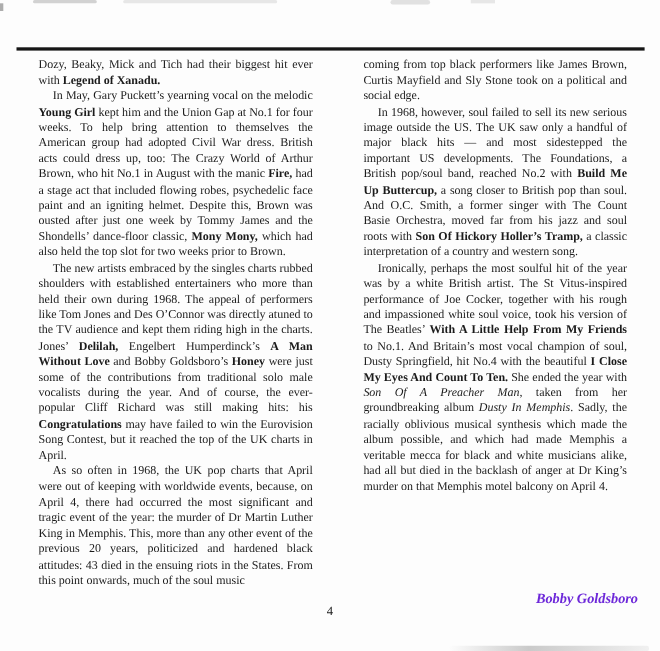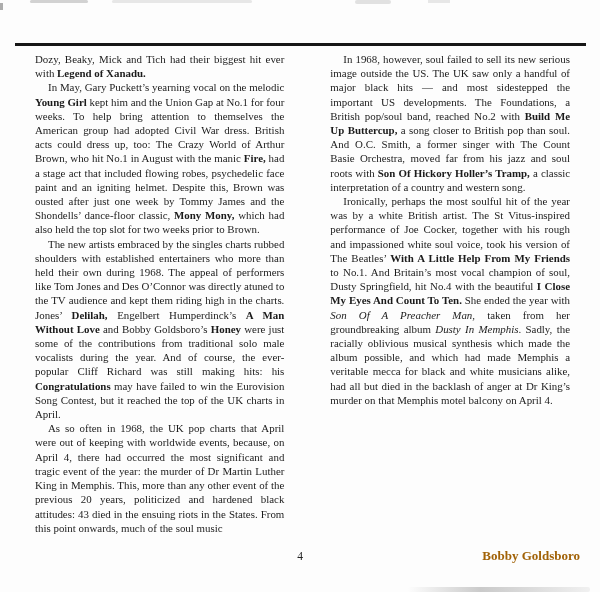--- a/index.html
+++ b/index.html
@@ -63,25 +63,26 @@
     position: absolute;
     top: 550px;
     left: 0;
     width: 600px;
     text-align: center;
     font-size: 11.5px;
     color: #222222;
   }
   .credit {
     position: absolute;
-    top: 548px;
+    top: 536px;
     right: 20px;
     font-size: 13px;
     font-weight: 700;
-    color: #a16207;
+    font-style: italic;
+    color: #6d28d9;
   }
 </style>
 </head>
 <body>
 
 <div class="page">
   <div class="artifact artifact-a"></div>
   <div class="artifact artifact-b"></div>
   <div class="artifact artifact-c"></div>
   <div class="artifact artifact-d"></div>
@@ -90,20 +91,21 @@
   <div class="top-rule"></div>
 
   <div class="columns">
     <div class="col col-left">
         <p class="para"><span>Dozy, Beaky, Mick and Tich had their biggest hit ever with </span><span class="bold">Legend of Xanadu.</span></p>
         <p class="para indent"><span>In May, Gary Puckett’s yearning vocal on the melodic </span><span class="bold">Young Girl</span><span> kept him and the Union Gap at No.1 for four weeks. To help bring attention to themselves the American group had adopted Civil War dress. British acts could dress up, too: The Crazy World of Arthur Brown, who hit No.1 in August with the manic </span><span class="bold">Fire,</span><span> had a stage act that included flowing robes, psychedelic face paint and an igniting helmet. Despite this, Brown was ousted after just one week by Tommy James and the Shondells’ dance-floor classic, </span><span class="bold">Mony Mony,</span><span> which had also held the top slot for two weeks prior to Brown.</span></p>
         <p class="para indent"><span>The new artists embraced by the singles charts rubbed shoulders with established entertainers who more than held their own during 1968. The appeal of performers like Tom Jones and Des O’Connor was directly atuned to the TV audience and kept them riding high in the charts. Jones’ </span><span class="bold">Delilah,</span><span> Engelbert Humperdinck’s </span><span class="bold">A Man Without Love</span><span> and Bobby Goldsboro’s </span><span class="bold">Honey</span><span> were just some of the contributions from traditional solo male vocalists during the year. And of course, the ever-popular Cliff Richard was still making hits: his </span><span class="bold">Congratulations</span><span> may have failed to win the Eurovision Song Contest, but it reached the top of the UK charts in April.</span></p>
         <p class="para indent"><span>As so often in 1968, the UK pop charts that April were out of keeping with worldwide events, because, on April 4, there had occurred the most significant and tragic event of the year: the murder of Dr Martin Luther King in Memphis. This, more than any other event of the previous 20 years, politicized and hardened black attitudes: 43 died in the ensuing riots in the States. From this point onwards, much of the soul music</span></p>
       </div>
     <div class="col col-right">
+        <p class="para"><span>coming from top black performers like James Brown, Curtis Mayfield and Sly Stone took on a political and social edge.</span></p>
         <p class="para indent"><span>In 1968, however, soul failed to sell its new serious image outside the US. The UK saw only a handful of major black hits — and most sidestepped the important US developments. The Foundations, a British pop/soul band, reached No.2 with </span><span class="bold">Build Me Up Buttercup,</span><span> a song closer to British pop than soul. And O.C. Smith, a former singer with The Count Basie Orchestra, moved far from his jazz and soul roots with </span><span class="bold">Son Of Hickory Holler’s Tramp,</span><span> a classic interpretation of a country and western song.</span></p>
         <p class="para indent"><span>Ironically, perhaps the most soulful hit of the year was by a white British artist. The St Vitus-inspired performance of Joe Cocker, together with his rough and impassioned white soul voice, took his version of The Beatles’ </span><span class="bold">With A Little Help From My Friends</span><span> to No.1. And Britain’s most vocal champion of soul, Dusty Springfield, hit No.4 with the beautiful </span><span class="bold">I Close My Eyes And Count To Ten.</span><span> She ended the year with </span><span class="italic">Son Of A Preacher Man</span><span>, taken from her groundbreaking album </span><span class="italic">Dusty In Memphis</span><span>. Sadly, the racially oblivious musical synthesis which made the album possible, and which had made Memphis a veritable mecca for black and white musicians alike, had all but died in the backlash of anger at Dr King’s murder on that Memphis motel balcony on April 4.</span></p>
       </div>
   </div>
 
   <div class="footer-page">4</div>
   <div class="credit">Bobby Goldsboro</div>
 
   <div class="bottom-smudge"></div>
 </div>

